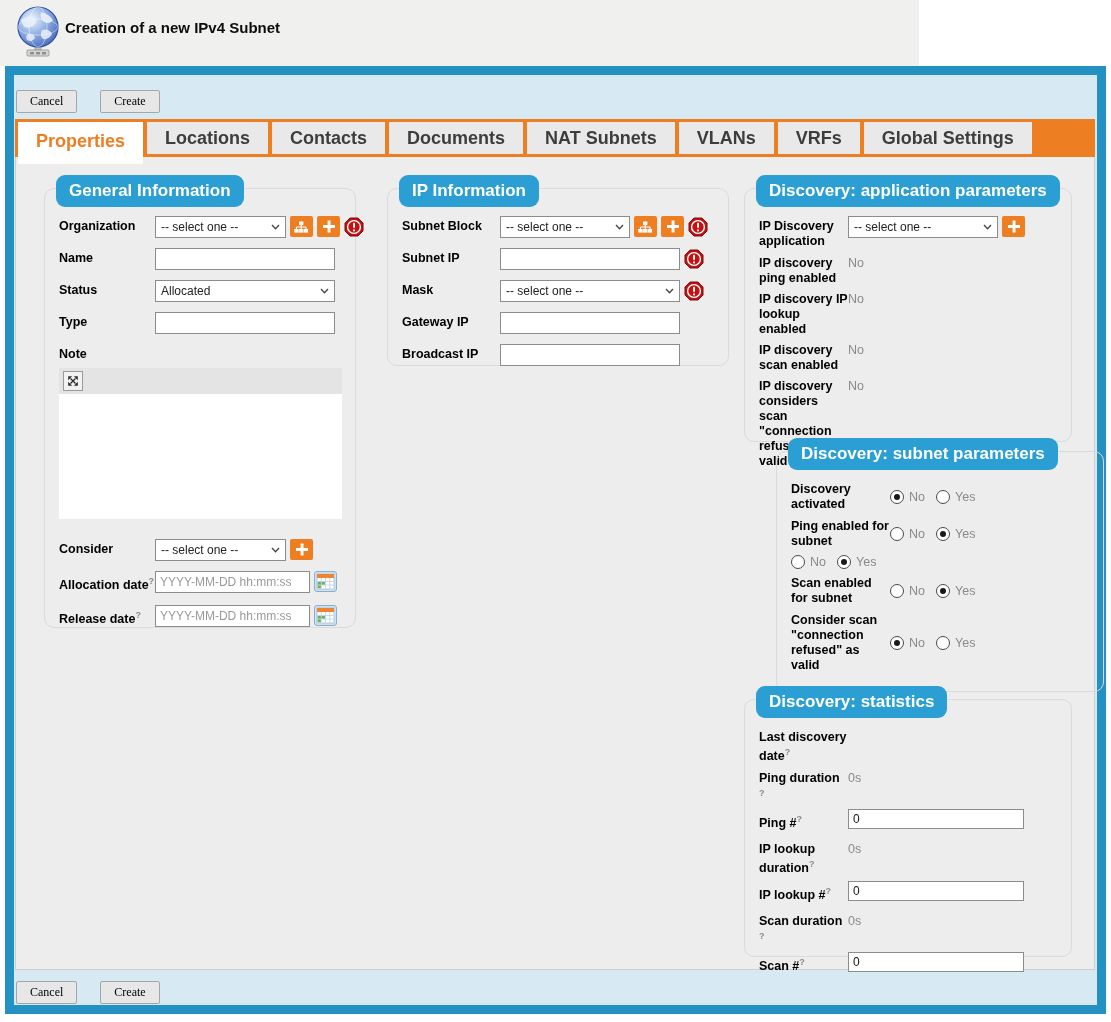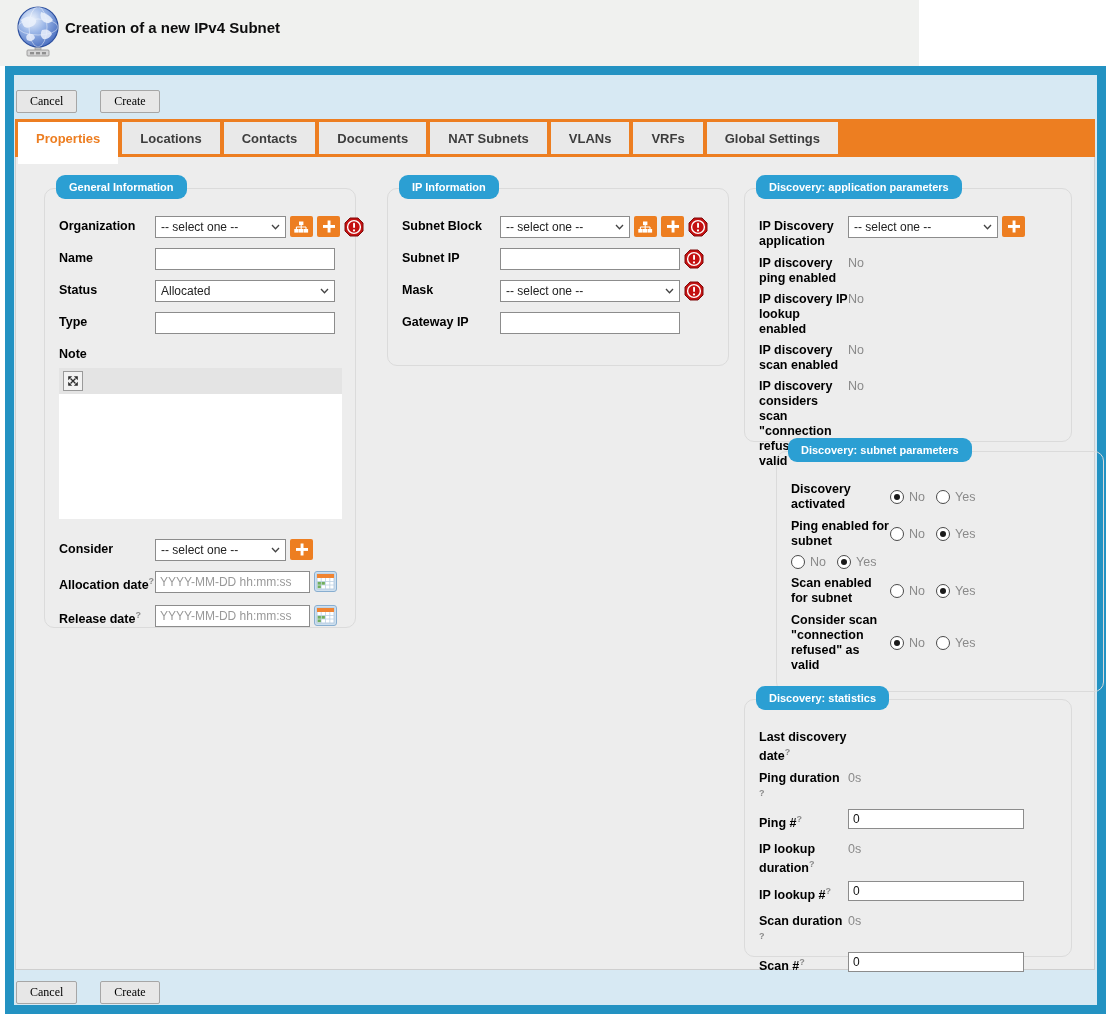--- a/index.html
+++ b/index.html
@@ -25,39 +25,39 @@
     background:#e7e7e7; border:1px solid #a6a6a6; border-radius:2px;
     font-family:Liberation Serif, serif; font-size:12px; color:#000; padding:3px 13px; min-width:58px; cursor:pointer;
   }
 
   
   .tabstrip {
     position:absolute; left:1px; top:44px; width:1080px; height:38px;
     background:#ed7e21; padding:3px 0 0 3px; display:flex; gap:4px; z-index:2;
   }
   .tab {
-    height:32px; background:#e9e9e9; color:#3d3d3d; font-weight:bold; font-size:13px;
+    height:32px; background:#e9e9e9; color:#3d3d3d; font-weight:bold; font-size:18px;
     padding:0 18px; display:flex; align-items:center; white-space:nowrap; cursor:pointer;
   }
   .tab.active {
     background:#ffffff; color:#ed7e21; height:42px; align-items:flex-start; padding-top:9px;
     position:relative; z-index:3;
   }
 
   
   .content {
     position:absolute; left:1px; top:82px; width:1080px; height:813px;
     background:#ededed; border:1px solid #cfcfcf; border-top:none;
   }
 
   
   .fs { position:absolute; border:1px solid #dbdbdb; border-radius:10px; }
   .fs-legend {
     position:absolute; top:-14px; left:11px; background:#2b9fd3; color:#fff;
-    font-weight:bold; font-size:11px; padding:6px 13px; border-radius:9px; white-space:nowrap;
+    font-weight:bold; font-size:17px; padding:6px 13px; border-radius:9px; white-space:nowrap;
   }
   .fs-body { padding:27px 10px 10px 14px; }
 
   .row { display:flex; margin-bottom:10px; }
   .lbl { flex:none; font-weight:bold; font-size:12.5px; color:#000; line-height:15px; padding-top:3px; }
   .w96  { width:96px; }
   .w98  { width:98px; }
   .w89  { width:89px; }
   .w99  { width:99px; }
   .ctrl { display:flex; align-items:flex-start; gap:4px; }
@@ -352,20 +352,26 @@
                 <use href="#alert-glyph"></use>
               </svg>
           </div>
         </div>
         <div class="row">
           <div class="lbl w98">Gateway IP</div>
           <div class="ctrl">
             <input class="ti" style="width: 180px;" value="">
           </div>
         </div>
+        <div class="row">
+          <div class="lbl w98">Broadcast IP</div>
+          <div class="ctrl">
+            <input class="ti" style="width: 180px;" value="">
+          </div>
+        </div>
       </div>
     </div>
 
     <div class="fs" id="fs-dapp">
       <div class="fs-legend">Discovery: application parameters</div>
       <div class="fs-body">
         <div class="row" style="margin-bottom:4px">
           <div class="lbl w89">IP Discovery application</div>
           <div class="ctrl">
             <div class="sel" style="width:150px">

